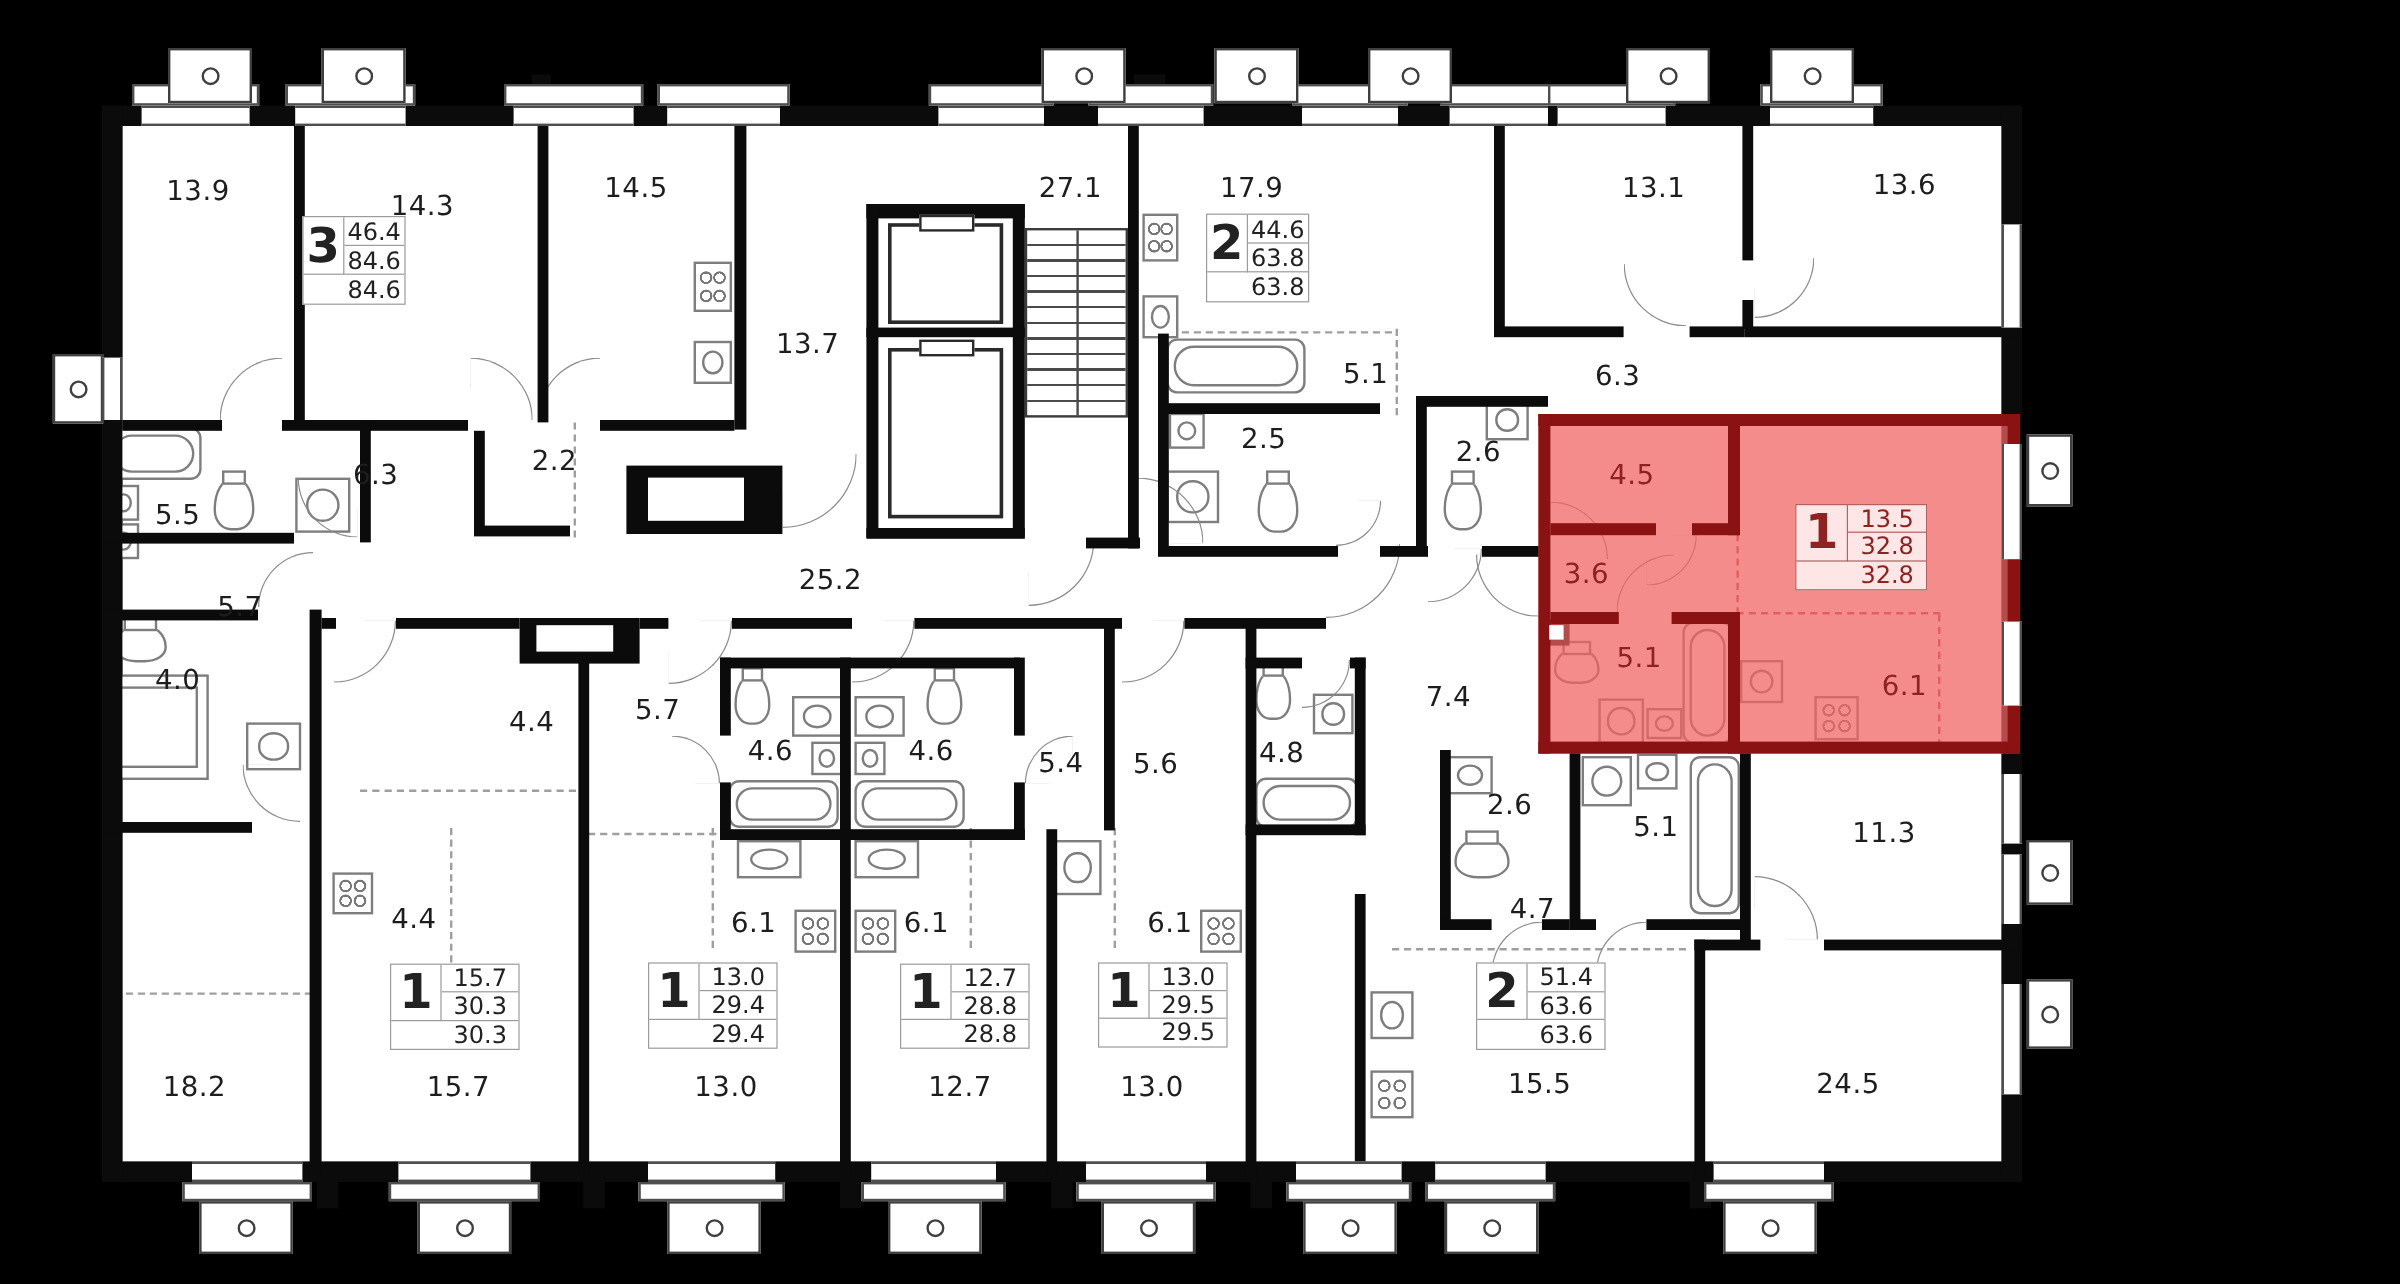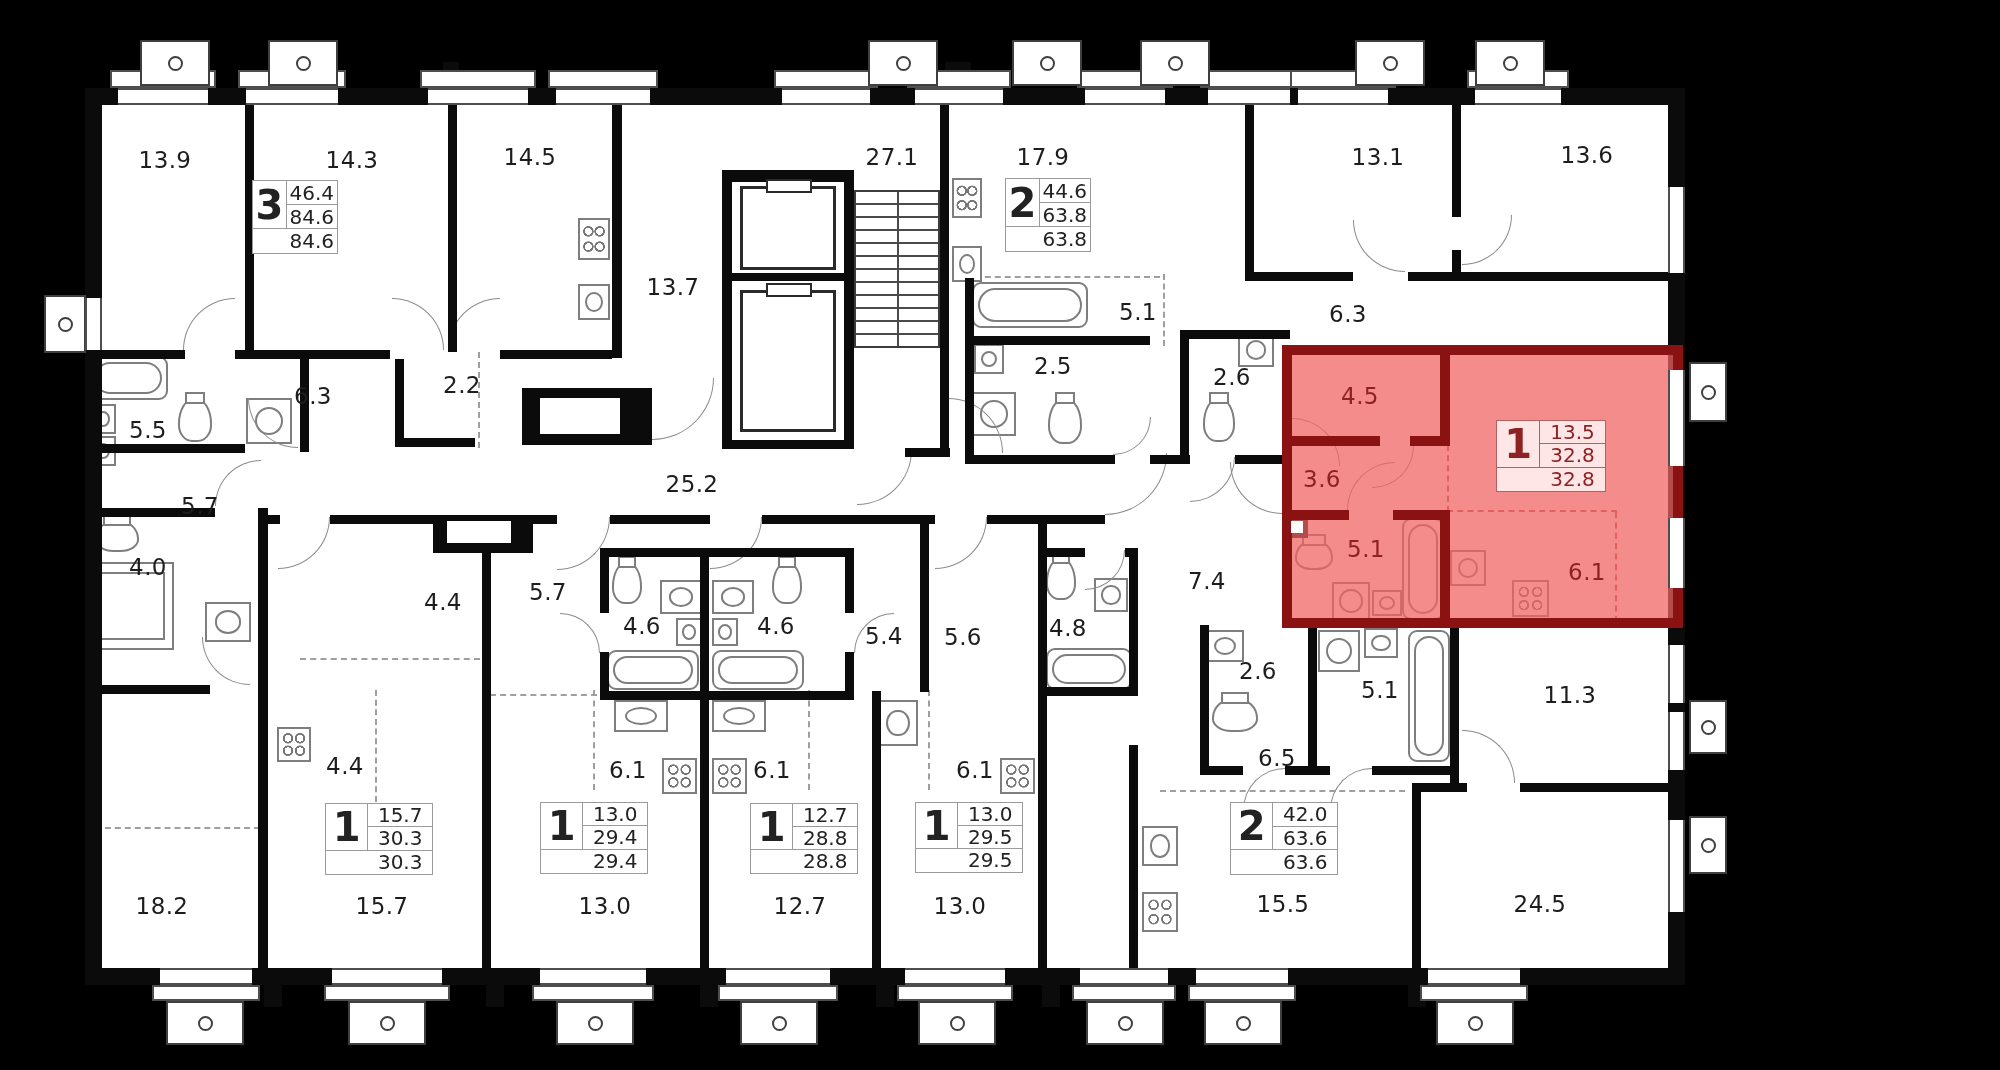--- a/index.html
+++ b/index.html
@@ -316,21 +316,21 @@
     <div class="rw" style="left:128px;top:91px;width:40px;height:10px"></div>
     <div class="rw" style="left:10px;top:165px;width:57px;height:10px"></div>
     <div class="rw" style="left:111px;top:165px;width:57px;height:10px"></div>
     <div class="rw" style="left:158px;top:165px;width:10px;height:118px"></div>
   </div>
   <div class="w" style="left:1286px;top:516px;width:22px;height:22px"></div>
   <div class="ins" style="left:1291px;top:521px;width:12px;height:12px;z-index:6"></div>
 
   <div id="labels-layer">
       <span class="lbl" style="left: 165px; top: 160px;">13.9</span>
-      <span class="lbl" style="left: 352px; top: 160px; text-align: center;">14.3</span>
+      <span class="lbl" style="left: 352px; top: 172px; text-align: center;">14.3</span>
       <span class="lbl" style="left: 530px; top: 157px;">14.5</span>
       <span class="lbl" style="left: 673px; top: 287px;">13.7</span>
       <span class="lbl" style="left: 892px; top: 157px;">27.1</span>
       <span class="lbl" style="left: 1043px; top: 157px;">17.9</span>
       <span class="lbl" style="left: 1378px; top: 157px;">13.1</span>
       <span class="lbl" style="left: 1587px; top: 155px;">13.6</span>
       <span class="lbl" style="left: 313px; top: 396px;">6.3</span>
       <span class="lbl" style="left: 462px; top: 385px;">2.2</span>
       <span class="lbl" style="left: 148px; top: 430px;">5.5</span>
       <span class="lbl" style="left: 200px; top: 506px;">5.7</span>
@@ -344,21 +344,21 @@
       <span class="lbl" style="left: 548px; top: 592px;">5.7</span>
       <span class="lbl" style="left: 642px; top: 626px;">4.6</span>
       <span class="lbl" style="left: 776px; top: 626px;">4.6</span>
       <span class="lbl" style="left: 884px; top: 636px;">5.4</span>
       <span class="lbl" style="left: 963px; top: 637px;">5.6</span>
       <span class="lbl" style="left: 1068px; top: 628px;">4.8</span>
       <span class="lbl" style="left: 1207px; top: 581px;">7.4</span>
       <span class="lbl" style="left: 1258px; top: 671px;">2.6</span>
       <span class="lbl" style="left: 1380px; top: 690px;">5.1</span>
       <span class="lbl" style="left: 1570px; top: 695px;">11.3</span>
-      <span class="lbl" style="left: 1277px; top: 758px;">6.5</span>
+      <span class="lbl" style="left: 1277px; top: 758px;">4.7</span>
       <span class="lbl" style="left: 345px; top: 766px;">4.4</span>
       <span class="lbl" style="left: 628px; top: 770px;">6.1</span>
       <span class="lbl" style="left: 772px; top: 770px;">6.1</span>
       <span class="lbl" style="left: 975px; top: 770px;">6.1</span>
       <span class="lbl" style="left: 162px; top: 906px;">18.2</span>
       <span class="lbl" style="left: 382px; top: 906px;">15.7</span>
       <span class="lbl" style="left: 605px; top: 906px;">13.0</span>
       <span class="lbl" style="left: 800px; top: 906px;">12.7</span>
       <span class="lbl" style="left: 960px; top: 906px;">13.0</span>
       <span class="lbl" style="left: 1283px; top: 904px;">15.5</span>
@@ -406,18 +406,18 @@
         <div class="cell rowv" style="left: 40%; width: 60%; height: 33.4%; top: 66.6%;">28.8</div>
       </div>
       <div class="utab" style="left: 915px; top: 802px; width: 108px; height: 71px;">
         <div class="cell big br2 bb" style="left: 0px; top: 0px; width: 40%; height: 66.7%;">1</div>
         <div class="cell rowv bb" style="left: 40%; width: 60%; height: 33.4%; top: 0%;">13.0</div>
         <div class="cell rowv bb" style="left: 40%; width: 60%; height: 33.4%; top: 33.3%;">29.5</div>
         <div class="cell rowv" style="left: 40%; width: 60%; height: 33.4%; top: 66.6%;">29.5</div>
       </div>
       <div class="utab" style="left: 1230px; top: 802px; width: 108px; height: 73px;">
         <div class="cell big br2 bb" style="left: 0px; top: 0px; width: 40%; height: 66.7%;">2</div>
-        <div class="cell rowv bb" style="left: 40%; width: 60%; height: 33.4%; top: 0%;">42.0</div>
+        <div class="cell rowv bb" style="left: 40%; width: 60%; height: 33.4%; top: 0%;">51.4</div>
         <div class="cell rowv bb" style="left: 40%; width: 60%; height: 33.4%; top: 33.3%;">63.6</div>
         <div class="cell rowv" style="left: 40%; width: 60%; height: 33.4%; top: 66.6%;">63.6</div>
       </div>
     </div>
 </div>
 
 </body></html>

